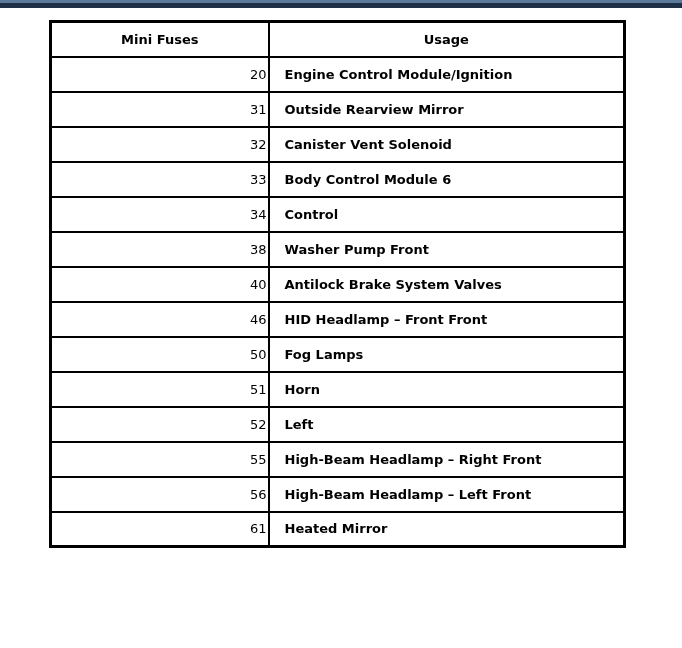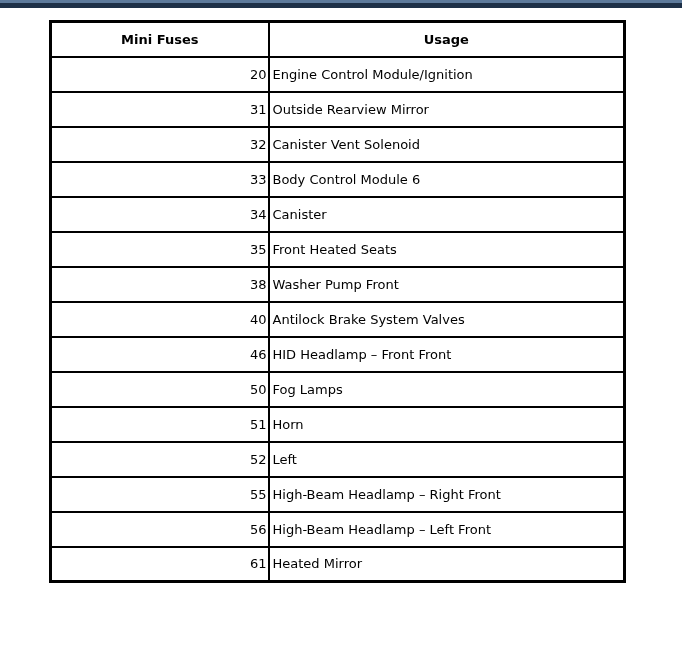--- a/index.html
+++ b/index.html
@@ -51,21 +51,22 @@
     font-weight: bold;
     vertical-align: middle;
   }
   td.fuse-cell {
     text-align: right;
     vertical-align: middle;
   }
   td.usage-cell {
     text-align: left;
     vertical-align: middle;
-    padding-left: 3px;
+    padding-left: 15px;
+    font-weight: bold;
   }
 </style>
 </head>
 <body style="background: rgb(255, 255, 255);">
 
 <div class="top-bar">
   <div class="top-bar-light" style="background: rgb(93, 122, 155);"></div>
   <div class="top-bar-dark" style="background: rgb(29, 48, 71);"></div>
 </div>
 
@@ -96,27 +97,23 @@
     <td class="usage-cell">Canister Vent Solenoid</td>
   </tr>
 
   <tr>
     <td class="fuse-cell">33</td>
     <td class="usage-cell">Body Control Module 6</td>
   </tr>
 
   <tr>
     <td class="fuse-cell">34</td>
-    <td class="usage-cell">Canister</td>
+    <td class="usage-cell">Control</td>
   </tr>
 
-  <tr>
-    <td class="fuse-cell">35</td>
-    <td class="usage-cell">Front Heated Seats</td>
-  </tr>
 
   <tr>
     <td class="fuse-cell">38</td>
     <td class="usage-cell">Washer Pump Front</td>
   </tr>
 
   <tr>
     <td class="fuse-cell">40</td>
     <td class="usage-cell">Antilock Brake System Valves</td>
   </tr>

